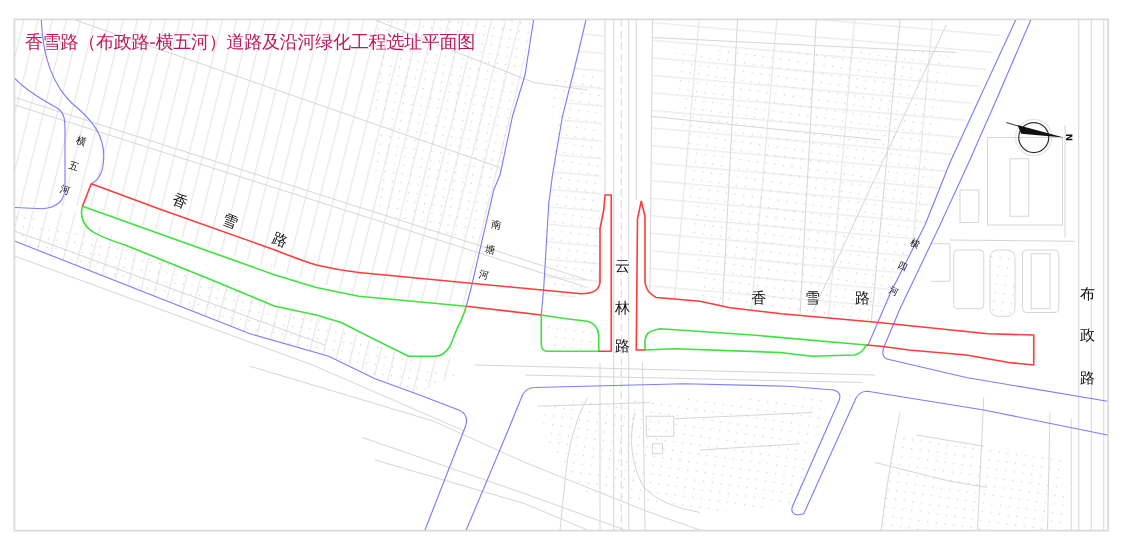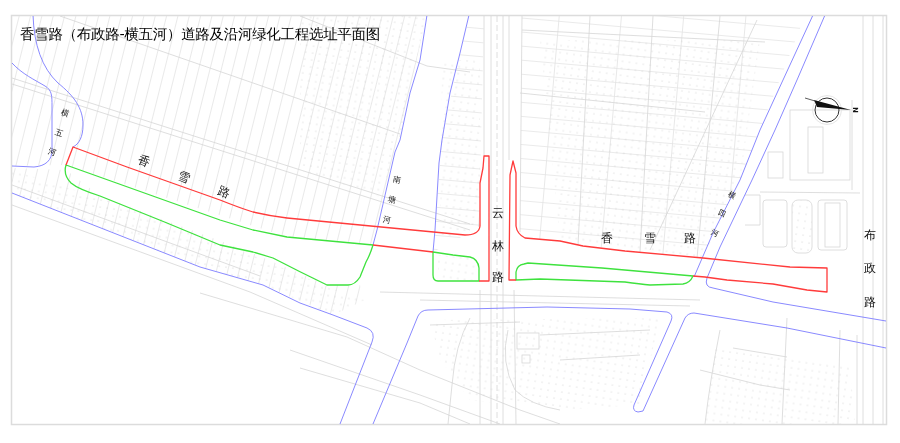--- a/index.html
+++ b/index.html
@@ -1,20 +1,20 @@
 <!DOCTYPE html>
 <html><head>
 <meta charset="utf-8">
 <style>
   html, body { margin:0; padding:0; background:#ffffff; }
   body { width:900px; height:443px; overflow:hidden; position:relative;
          font-family:"DejaVu Sans","Liberation Sans",sans-serif; }
   .map-svg { position:absolute; left:0; top:0; }
   .map-title { position:absolute; left:20px; top:26px; font-size:14.5px; line-height:16px;
-               color:#000000; white-space:nowrap; letter-spacing:-0.3px;
+               color:#be185d; white-space:nowrap; letter-spacing:-0.3px;
                font-family:"DejaVu Sans","Liberation Sans",sans-serif; }
   .lbl { font-family:"DejaVu Sans","Liberation Sans",sans-serif; text-anchor:middle; dominant-baseline:central; }
 </style>
 </head>
 <body>
 
 <svg class="map-svg" width="900" height="443" viewBox="0 0 900 443" xmlns="http://www.w3.org/2000/svg">
   <defs>
     <clipPath id="frameClip">
         <rect x="12" y="16" width="874" height="408"></rect>

